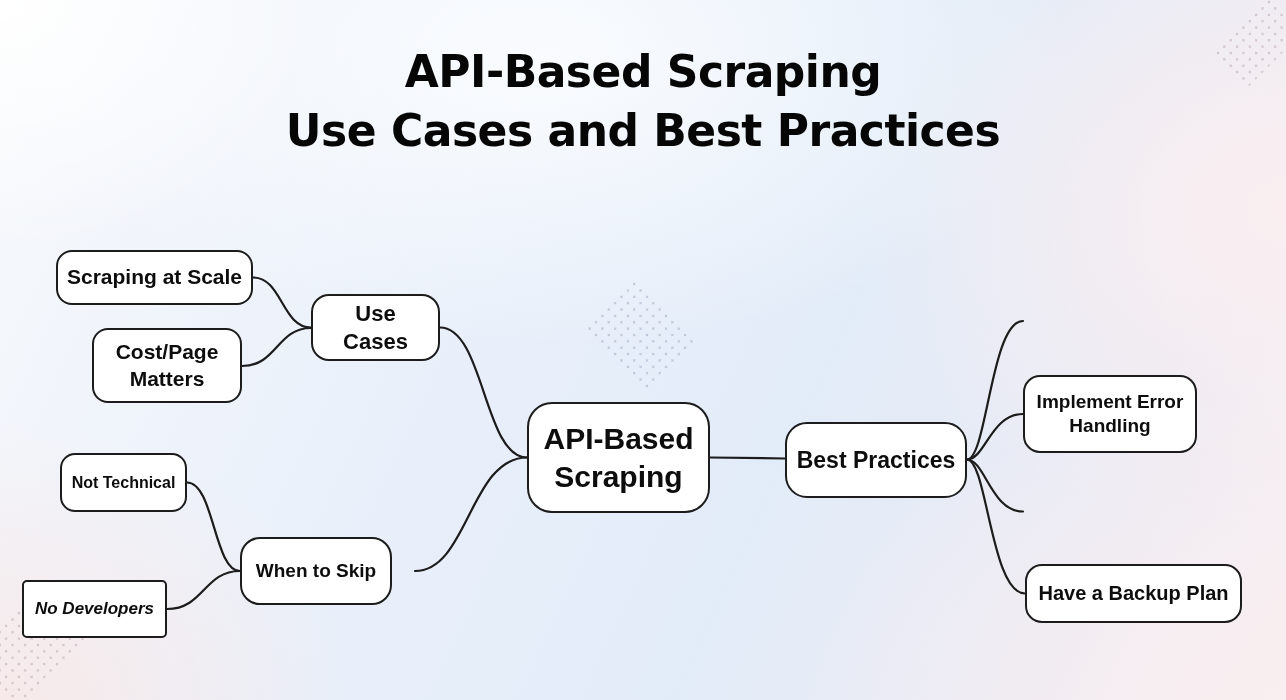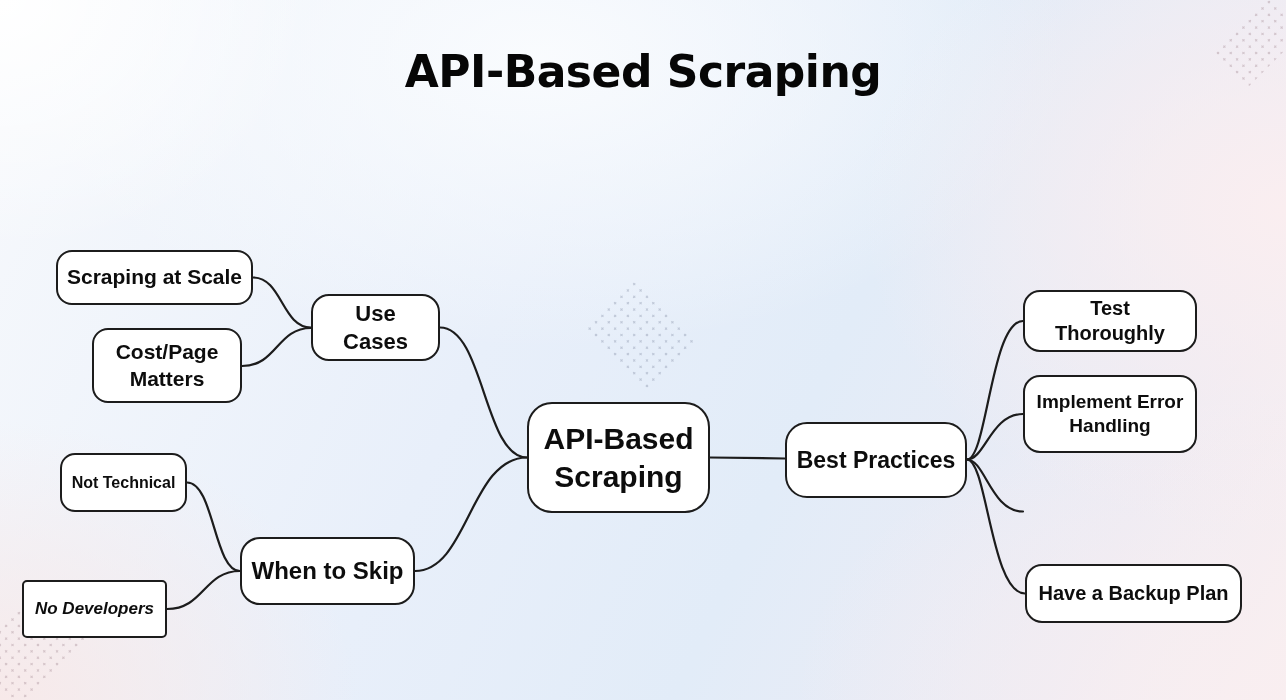--- a/index.html
+++ b/index.html
@@ -74,20 +74,21 @@
 <body>
 
 <div class="stage">
 
   <div class="dots" style="left:596px; top:300px; width:92px; height:70px;"></div>
   <div class="dots dots-topright" style="left:1234px; top:2px; width:50px; height:78px;"></div>
   <div class="dots dots-bottomleft" style="left:-4px; top:592px; width:74px; height:106px;"></div>
 
   <div class="title">
     <div>API-Based Scraping</div>
+    <div>Use Cases and Best Practices</div>
   </div>
 
   <svg class="links" width="1286" height="700" viewBox="0 0 1286 700">
     <path d="M 253 277.5 C 282 277.5 282 327.5 311 327.5"></path>
     <path d="M 242 366 C 277 366 277 328 311 328"></path>
     <path d="M 440 327.5 C 484 327.5 484 457.5 527 457.5"></path>
     <path d="M 187 482.5 C 214 482.5 214 571 240 571"></path>
     <path d="M 167 609 C 204 609 204 571 240 571"></path>
     <path d="M 415 571 C 468 571 470 457.5 527 457.5"></path>
     <path d="M 710 457.5 L 785 458.5"></path>
@@ -110,35 +111,32 @@
   </div>
 
   <div class="node" style="left:60px; top:453px; width:127px; height:59px; border-radius:15px; font-size:16px;">
     <span>Not Technical</span>
   </div>
 
   <div class="node" style="left:22px; top:580px; width:145px; height:58px; border-radius:5px; font-size:17px;font-style:italic;">
     <span>No Developers</span>
   </div>
 
-  <div class="node" style="left:240px; top:537px; width:175px; height:68px; border-radius:20px; font-size:24px;">
+  <div class="node" style="left:240px; top:537px; width:152px; height:68px; border-radius:20px; font-size:19px;">
     <span>When to Skip</span>
   </div>
 
   <div class="node" style="left:527px; top:402px; width:183px; height:111px; border-radius:25px; font-size:30px;">
     <span>API-Based Scraping</span>
   </div>
 
   <div class="node" style="left:785px; top:422px; width:182px; height:76px; border-radius:22px; font-size:23px;">
     <span>Best Practices</span>
   </div>
 
-  <div class="node" style="left:1023px; top:290px; width:174px; height:62px; border-radius:17px; font-size:20px;">
-    <span>Test Thoroughly</span>
-  </div>
 
   <div class="node" style="left:1023px; top:375px; width:174px; height:78px; border-radius:17px; font-size:19px;">
     <span>Implement Error Handling</span>
   </div>
 
 
   <div class="node" style="left:1025px; top:564px; width:217px; height:59px; border-radius:17px; font-size:20px;">
     <span>Have a Backup Plan</span>
   </div>
 

